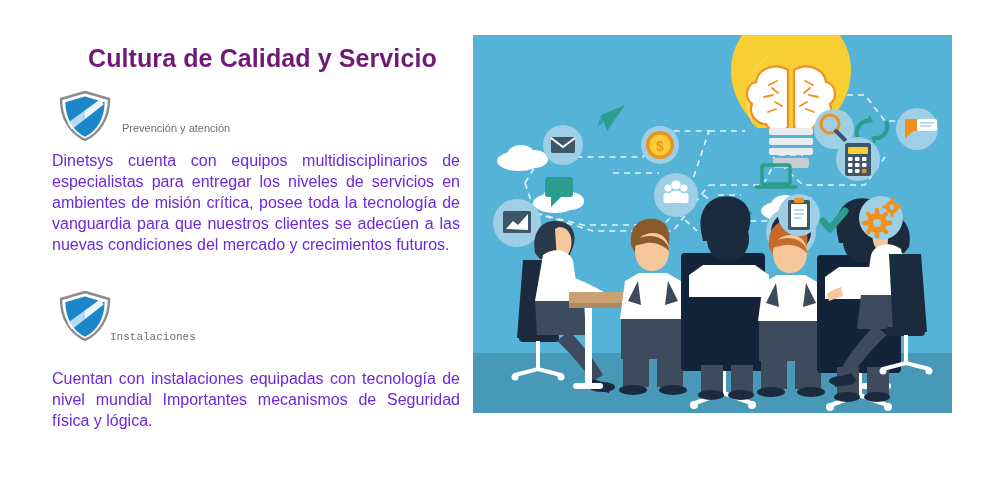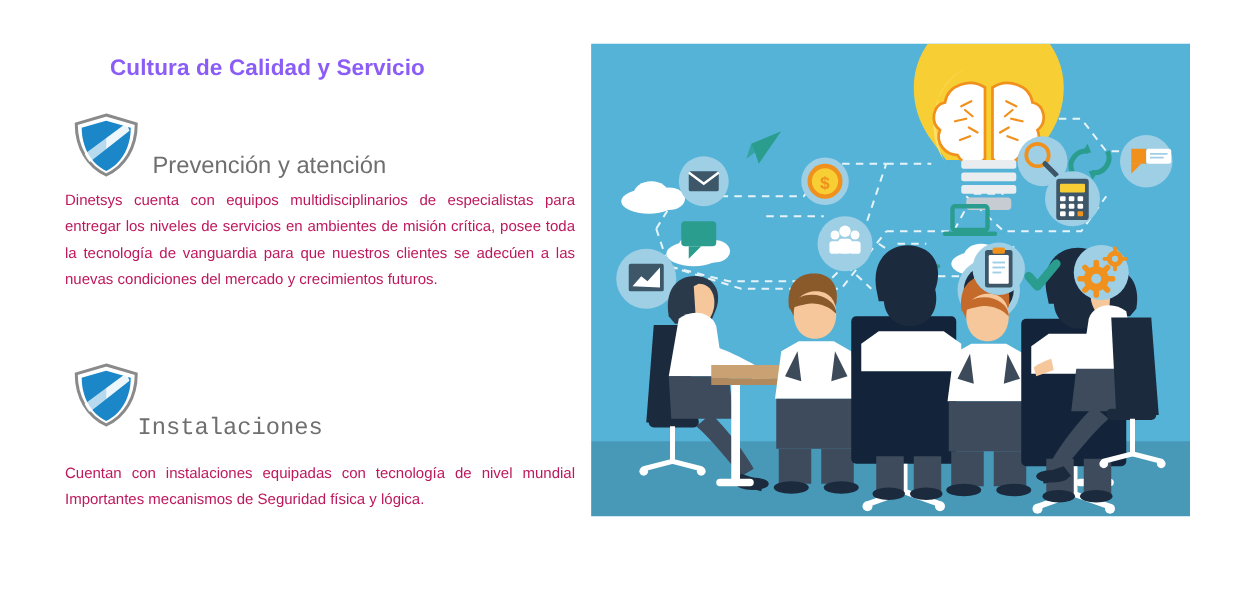--- a/index.html
+++ b/index.html
@@ -11,43 +11,43 @@
     position:relative;
   }
   .page{position:relative;width:994px;height:480px;}
 
   
   .left-col{
     position:absolute;left:0;top:0;width:473px;height:480px;
   }
   .page-title{
     position:absolute;left:88px;top:44px;
-    font-size:18px;font-weight:bold;color:#8b5cf6;
+    font-size:25px;font-weight:bold;color:#701a75;
     letter-spacing:.1px;white-space:nowrap;
   }
 
   .feature{position:absolute;left:0;width:473px;}
   .feature-1{top:88px;}
   .feature-2{top:288px;}
 
   .shield-wrap{
     position:absolute;left:57px;top:0;width:56px;height:56px;
   }
   .shield-wrap svg{display:block;width:56px;height:56px;}
 
   .feature-title{
-    position:absolute;font-size:19px;color:#6f6f6f;font-weight:normal;
+    position:absolute;font-size:11px;color:#6f6f6f;font-weight:normal;
     white-space:nowrap;
   }
   .feature-1 .feature-title{left:122px;top:34px;}
   .feature-2 .feature-title{left:110px;top:43px;font-family:Liberation Mono, monospace;}
 
   .feature-body{
     position:absolute;left:52px;width:408px;
-    font-size:12px;line-height:21px;color:#be185d;
+    font-size:16px;line-height:21px;color:#6d28d9;
     text-align:justify;
   }
   .feature-1 .feature-body{top:62px;}
   .feature-2 .feature-body{top:80px;}
   .feature-body p{margin:0;}
 
   
   .illo{
     position:absolute;left:473px;top:35px;width:479px;height:378px;
     background:#56b3d8;overflow:hidden;

